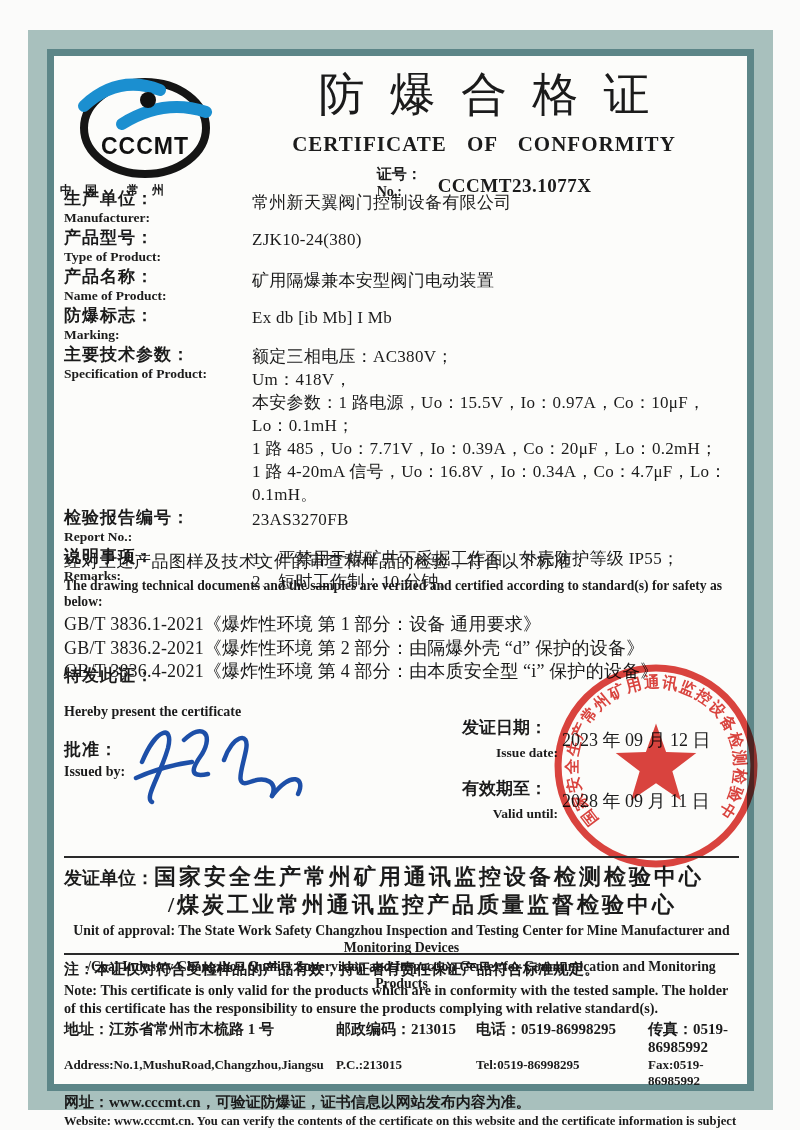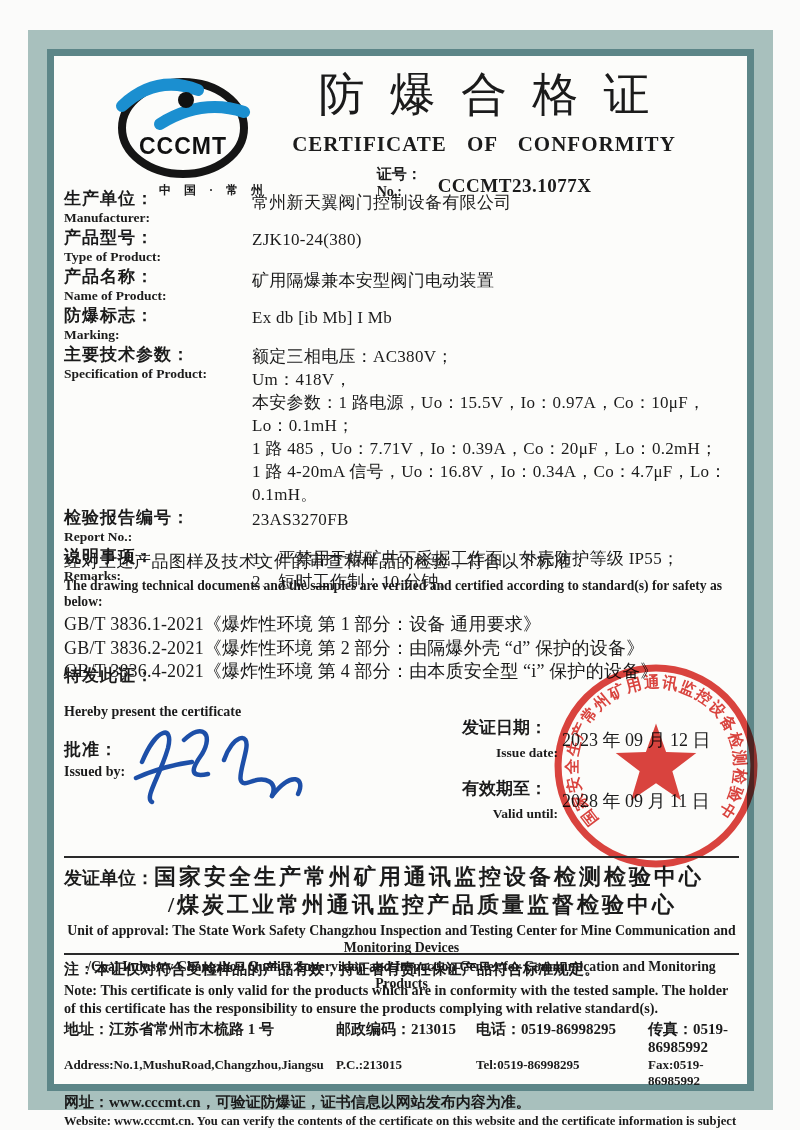--- a/index.html
+++ b/index.html
@@ -11,21 +11,21 @@
     color:#1b1b1b;
     overflow:hidden;
   }
   
   .frame-band { position:absolute; left:28px; top:30px; width:745px; height:1080px; background:#a8c0bd; }
   .frame-line { position:absolute; inset:19px; background:#5d8688; }
   .paper { position:absolute; inset:7px; background:#fcfcfa; }
   .content { position:absolute; inset:0; }
 
   
-  .logo-wrap { position:absolute; left:38px; top:6px; width:176px; text-align:right; }
+  .logo-wrap { position:absolute; left:6px; top:6px; width:176px; text-align:left; }
   .logo-sub { font-size:12px; letter-spacing:5px; font-weight:700; margin-top:-2px; }
   .title-block { position:absolute; left:170px; top:8px; width:520px; text-align:center; }
   .title-cn { font-size:46px; letter-spacing:0.55em; margin-left:0.55em; font-weight:500; }
   .title-en { font-size:21px; font-weight:600; word-spacing:14px; letter-spacing:1px; margin-top:6px; }
   .certno-row { display:flex; justify-content:center; align-items:center; margin-top:8px; }
   .certno-labels { text-align:left; }
   .lbl-cn { font-size:15px; font-weight:600; }
   .lbl-en { font-size:14px; font-weight:600; }
   .certno-value { font-size:19px; font-weight:600; margin-left:16px; padding-top:6px; letter-spacing:0.5px; }
 
@@ -220,21 +220,21 @@
           </svg>
         </div>
 
         <div id="rule1" class="rule"></div>
         <div id="approval">
           <div class="unit-line1">
             <span class="unit-label">发证单位：</span>
             <span class="unit-cn">国家安全生产常州矿用通讯监控设备检测检验中心</span>
           </div>
           <div class="unit-cn2">/煤炭工业常州通讯监控产品质量监督检验中心</div>
-          <div class="unit-en">Unit of approval: The State Work Safety Changzhou Inspection and Testing Center for Mine Communication and Monitoring Devices</div>
+          <div class="unit-en">Unit of approval: The State Work Safety Changzhou Inspection and Testing Center for Mine Manufacturer and Monitoring Devices</div>
           <div class="unit-en">/Coal Industry Changzhou Quality Supervision and Inspection Center for Communication and Monitoring Products</div>
         </div>
         <div id="rule2" class="rule"></div>
 
         <div id="notes">
           <div class="note-cn">注：本证仅对符合受检样品的产品有效，持证者有责任保证产品符合标准规定。</div>
           <div class="note-en">Note: This certificate is only valid for the products which are in conformity with the tested sample. The holder of this certificate has the responsibility to ensure the products complying with relative standard(s).</div>
           <div class="addr-grid">
             <div class="cn">地址：江苏省常州市木梳路 1 号</div>
             <div class="cn">邮政编码：213015</div>

